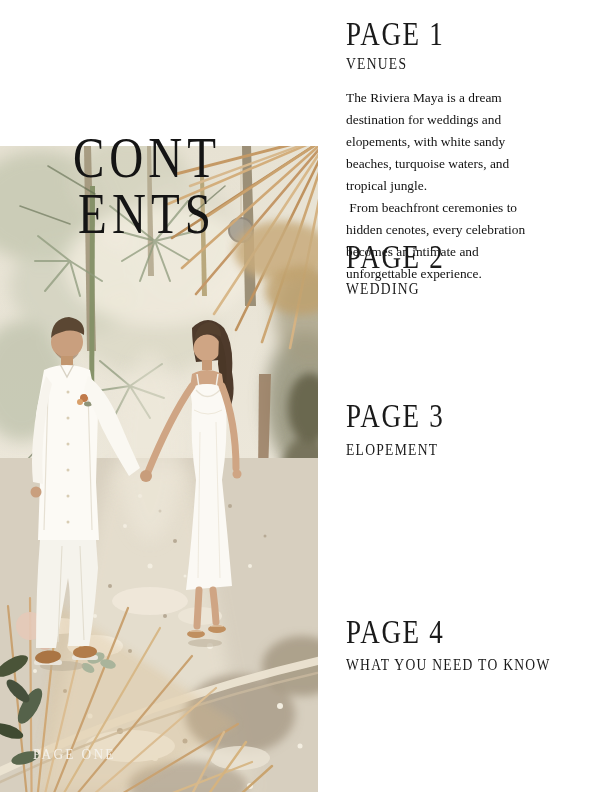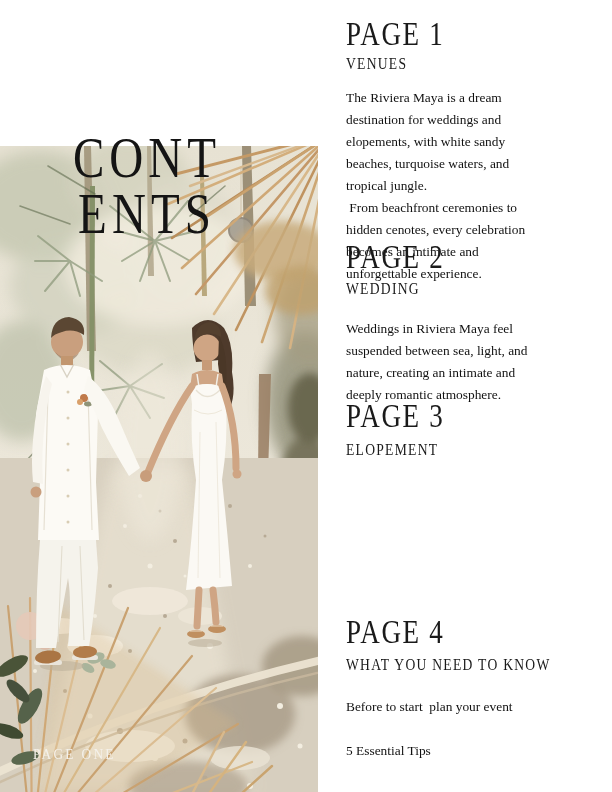--- a/index.html
+++ b/index.html
@@ -318,27 +318,20 @@
 elopements, with white sandy
 beaches, turquoise waters, and
 tropical jungle.
  From beachfront ceremonies to
 hidden cenotes, every celebration
 becomes an intimate and
 unforgettable experience.</div>
 
   <div class="col-item sec-heading" style="top:239px">PAGE 2</div>
   <div class="col-item sec-sub" style="top:280px">WEDDING</div>
-  <div class="col-item sec-body" style="top:318px">Weddings in Riviera Maya feel
-suspended between sea, light, and
-nature, creating an intimate and
-deeply romantic atmosphere.</div>
 
   <div class="col-item sec-heading" style="top:398px">PAGE 3</div>
   <div class="col-item sec-sub" style="top:441px">ELOPEMENT</div>
 
   <div class="col-item sec-heading" style="top:614px">PAGE 4</div>
   <div class="col-item sec-sub" style="top:656px">WHAT YOU NEED TO KNOW</div>
-  <div class="col-item sec-body" style="top:696px">Before to start  plan your event
-
-5 Essential Tips</div>
 
 </div>
 
 </body></html>

